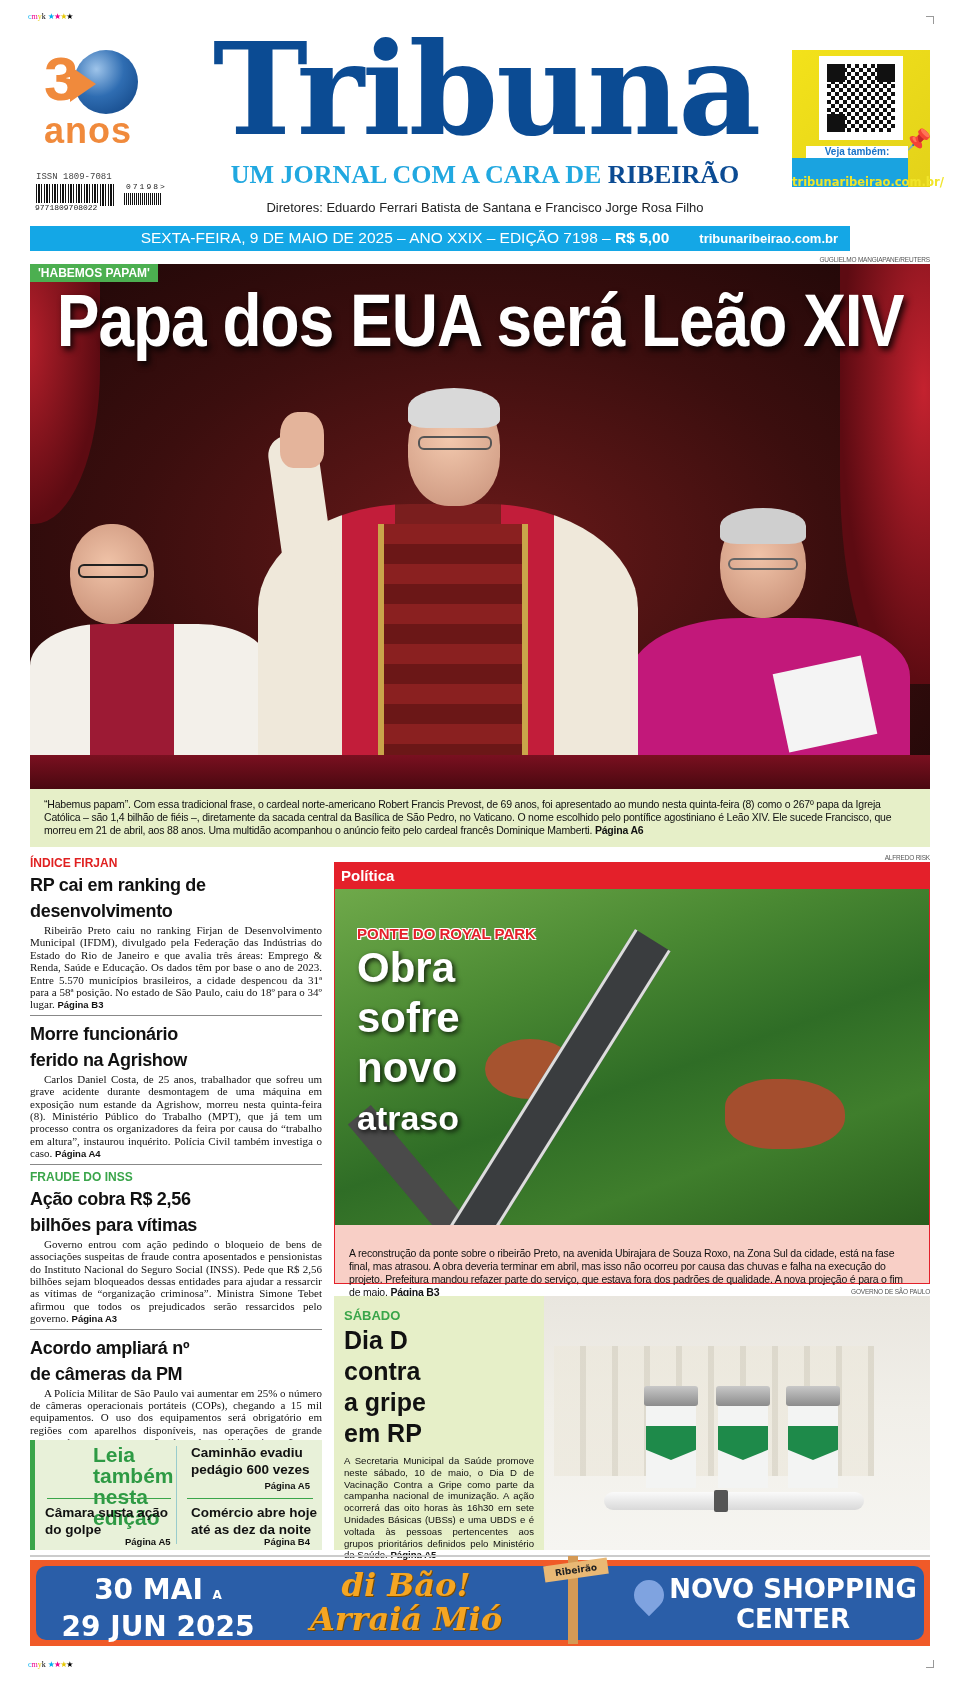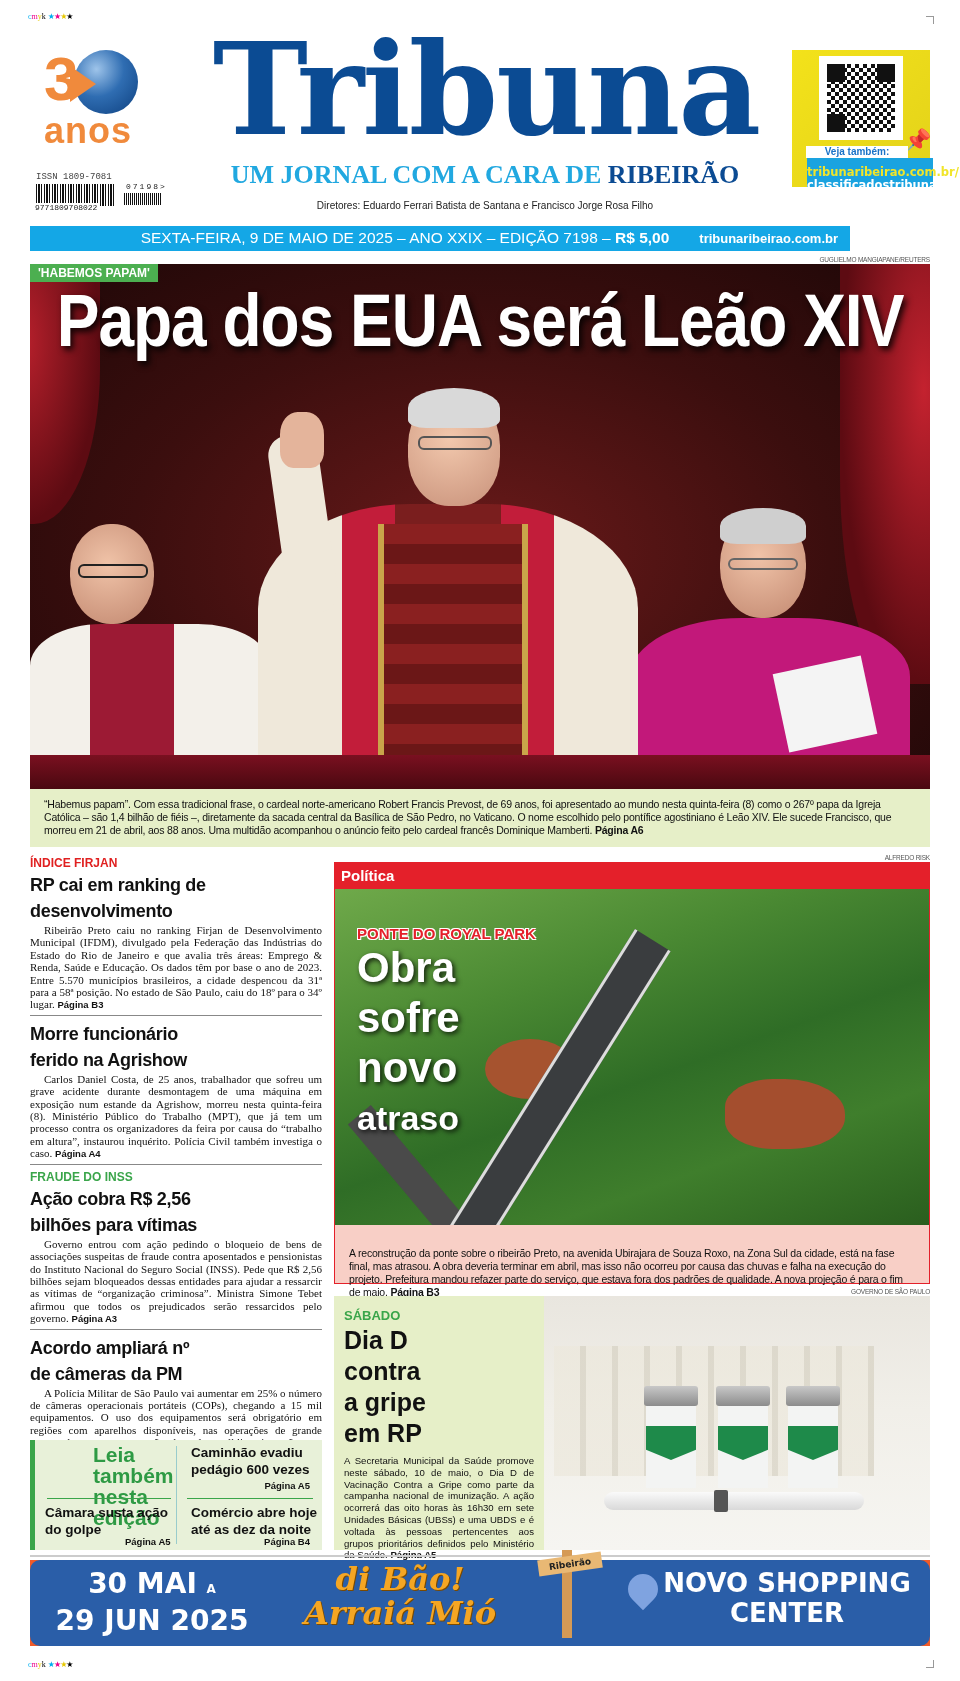--- a/index.html
+++ b/index.html
@@ -25,33 +25,33 @@
   .barcode { left: 36px; top: 184px; width: 78px; height: 22px;
     background: repeating-linear-gradient(90deg, #111 0 1px, #fff 1px 2px, #111 2px 4px, #fff 4px 5px, #111 5px 6px, #fff 6px 8px); }
   .barcode-num { left: 33px; top: 203px; font: 8px "Liberation Mono", monospace; color: #222; background: #fff; padding: 0 2px; }
   .ed-code { left: 126px; top: 182px; font: 8px "Liberation Mono", monospace; letter-spacing: 2px; color: #222; }
   .barcode2 { left: 124px; top: 193px; width: 38px; height: 12px;
     background: repeating-linear-gradient(90deg, #111 0 1px, #fff 1px 2px, #111 2px 3px, #fff 3px 4px); }
 
   .title { left: 192px; top: 14px; width: 588px; text-align: center; font: bold 128px "DejaVu Serif", serif; color: #0b4b93; letter-spacing: -2px; line-height: 150px; }
   .tagline { left: 190px; top: 160px; width: 590px; text-align: center; font: bold 26px "Liberation Serif", serif; color: #21a8e0; letter-spacing: 0px; }
   .tagline .dark { color: #0b4b93; }
-  .directors { left: 190px; top: 200px; width: 590px; text-align: center; font-size: 10px; color: #222; }
+  .directors { left: 190px; top: 200px; width: 590px; text-align: center; font-size: 13px; color: #222; }
 
   .qrbox { left: 792px; top: 50px; width: 138px; height: 137px; background: linear-gradient(135deg, #f3e21a, #e3d21a); }
   .qrbox .qr { position: absolute; left: 27px; top: 6px; width: 84px; height: 84px; background: #fff; padding: 8px; }
   .qrbox .qr .code { width: 68px; height: 68px;
     background:
       linear-gradient(#111,#111) 0 0/18px 18px no-repeat,
       linear-gradient(#111,#111) 50px 0/18px 18px no-repeat,
       linear-gradient(#111,#111) 0 50px/18px 18px no-repeat,
       repeating-conic-gradient(#111 0 25%, #fff 0 50%) 0 0/8px 8px; }
   .qrbox .veja { position: absolute; left: 14px; top: 96px; width: 102px; height: 12px; background: #fff; color: #1a73c8; font: bold 10px "Liberation Sans", sans-serif; text-align: center; line-height: 12px; }
   .qrbox .pin { position: absolute; left: 112px; top: 78px; font-size: 22px; color: #1a73c8; }
-  .qrbox .url { position: absolute; left: 15px; top: 108px; width: 126px; height: 29px; background: #1aa3e0; font: bold 11.5px "DejaVu Sans", sans-serif; line-height: 13px; text-align: center; padding-top: 8px; }
+  .qrbox .url { position: absolute; left: 0; top: 108px; width: 116px; height: 29px; background: #1aa3e0; font: bold 11.5px "DejaVu Sans", sans-serif; line-height: 13px; text-align: center; padding-top: 18px; }
   .qrbox .url .y { color: #f1e52a; } .qrbox .url .w { color: #fff; }
 
   .dateline { left: 30px; top: 226px; width: 820px; height: 25px; background: #14a7e6; color: #fff; }
   .dateline .date { position: absolute; left: 0; width: 750px; text-align: center; top: 3px; font: 15.5px "Liberation Sans", sans-serif; letter-spacing: 0; }
   .dateline .date b { font-weight: bold; }
   .dateline .site { position: absolute; right: 12px; top: 5px; font: bold 13px "Liberation Sans", sans-serif; }
 
   .credit { font: 6.5px "Liberation Sans", sans-serif; color: #555; text-transform: uppercase; letter-spacing: -0.2px; }
 
   
@@ -130,21 +130,21 @@
   .vacc .tray { position: absolute; left: 10px; top: 50px; width: 320px; height: 130px; background: repeating-linear-gradient(90deg, #ece8dc 0 26px, #d6d1c2 26px 32px); opacity: .7; }
   .vial { position: absolute; top: 90px; width: 54px; height: 100px; }
   .vial .cap { position: absolute; left: 0; top: 0; width: 54px; height: 20px; background: linear-gradient(#c8c8c8, #8c8c8c); border-radius: 3px; }
   .vial .glass { position: absolute; left: 2px; top: 20px; width: 50px; height: 82px; background: #f3f4f3; }
   .vial .label { position: absolute; left: 2px; top: 40px; width: 50px; height: 34px; background: #1e8a4a; clip-path: polygon(0 0,100% 0,100% 70%,50% 100%,0 70%); }
   .vacc .syringe { position: absolute; left: 60px; top: 196px; width: 260px; height: 18px; background: linear-gradient(#fafafa, #d9d9d9); border-radius: 9px; }
   .vacc .plunger { position: absolute; left: 170px; top: 194px; width: 14px; height: 22px; background: #555; border-radius: 2px; }
 
   
   .banner-rule { left: 30px; top: 1555px; width: 900px; height: 2px; background: #ccc; }
-  .banner { left: 30px; top: 1560px; width: 900px; height: 86px; background: #f05a28; }
+  .banner { left: 30px; top: 1560px; width: 900px; height: 86px; background: #f05a28; padding: 6px; }
   .banner .inner { position: relative; width: 100%; height: 100%; background: #2a5ea8; border-radius: 10px; }
   .banner .dates { position: absolute; left: 22px; top: 8px; width: 200px; text-align: center; font: bold 28px "DejaVu Sans", sans-serif; color: #fff; line-height: 31px; letter-spacing: 0; }
   .banner .dates small { font-size: 12px; }
   .banner .event { position: absolute; left: 250px; top: 2px; width: 240px; text-align: center; font: bold italic 32px "DejaVu Serif", serif; color: #f5a623; line-height: 34px; text-shadow: 1px 1px 0 #7a4a00; }
   .banner .post { position: absolute; left: 532px; top: -10px; width: 10px; height: 88px; background: #d59a55; }
   .banner .sign { position: absolute; left: 508px; top: -4px; width: 64px; height: 16px; background: #e9b874; font: bold 9px "DejaVu Sans", sans-serif; color: #222; text-align: center; line-height: 16px; transform: rotate(-8deg); }
   .banner .pin { position: absolute; left: 598px; top: 14px; width: 30px; height: 40px; }
   .banner .pin .dot { width: 30px; height: 30px; border-radius: 50% 50% 50% 0; transform: rotate(-45deg); background: #7fa3e0; }
   .banner .loc { position: absolute; left: 632px; top: 8px; width: 250px; text-align: center; font: bold 26px "DejaVu Sans", sans-serif; color: #fff; line-height: 30px; }
 </style>

